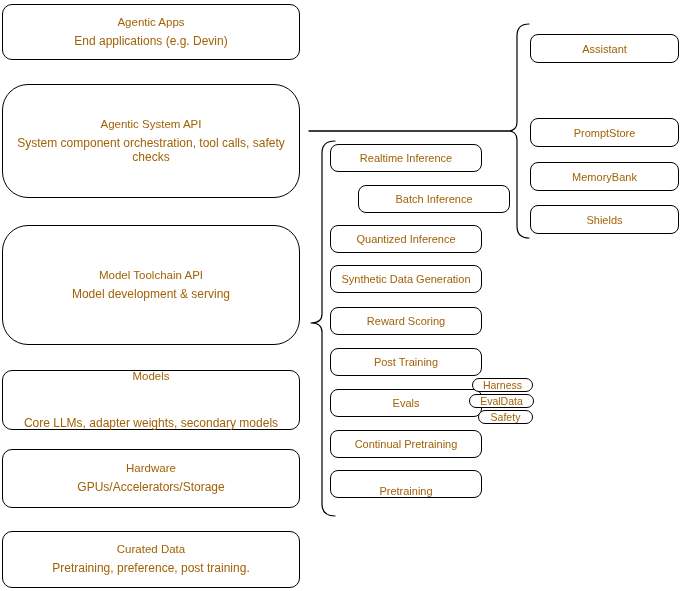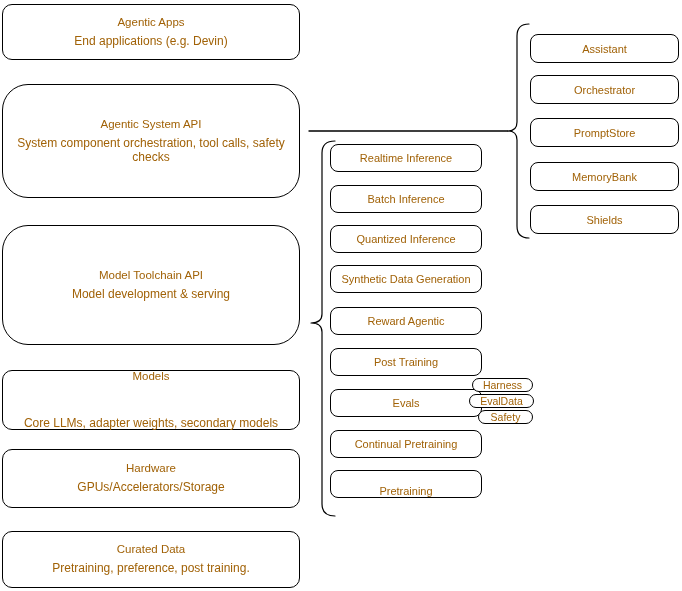--- a/index.html
+++ b/index.html
@@ -66,31 +66,31 @@
   </div>
 
   <div class="node layer r-small" style="top:531px;height:57px;">
     <div class="node-title">Curated Data</div>
     <div class="node-sub">Pretraining, preference, post training.</div>
   </div>
 
   <div class="comp mid" style="top:144px;">
     <span>Realtime Inference</span>
   </div>
-  <div class="comp mid" style="top:185px;">
+  <div class="comp mid" style="top:185px;margin-left:28px;">
     <span>Batch Inference</span>
   </div>
   <div class="comp mid" style="top:225px;">
     <span>Quantized Inference</span>
   </div>
   <div class="comp mid" style="top:265px;">
     <span>Synthetic Data Generation</span>
   </div>
   <div class="comp mid" style="top:307px;">
-    <span>Reward Agentic</span>
+    <span>Reward Scoring</span>
   </div>
   <div class="comp mid" style="top:348px;">
     <span>Post Training</span>
   </div>
   <div class="comp mid" style="top:389px;">
     <span>Evals</span>
   </div>
   <div class="comp mid" style="top:430px;">
     <span>Continual Pretraining</span>
   </div>
@@ -104,23 +104,20 @@
   <div class="pill" style="left:469px;top:394px;width:65px;height:14px;">
     <span>EvalData</span>
   </div>
   <div class="pill" style="left:478px;top:410px;width:55px;height:14px;">
     <span>Safety</span>
   </div>
 
   <div class="comp right" style="top:34px;">
     <span>Assistant</span>
   </div>
-  <div class="comp right" style="top:75px;">
-    <span>Orchestrator</span>
-  </div>
   <div class="comp right" style="top:118px;">
     <span>PromptStore</span>
   </div>
   <div class="comp right" style="top:162px;">
     <span>MemoryBank</span>
   </div>
   <div class="comp right" style="top:205px;">
     <span>Shields</span>
   </div>
 

